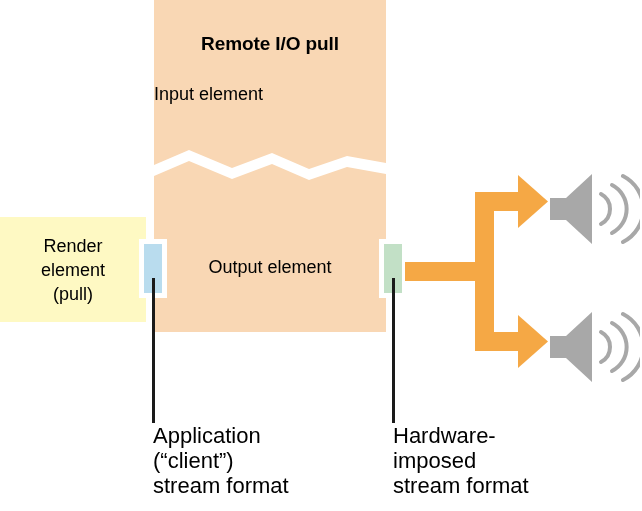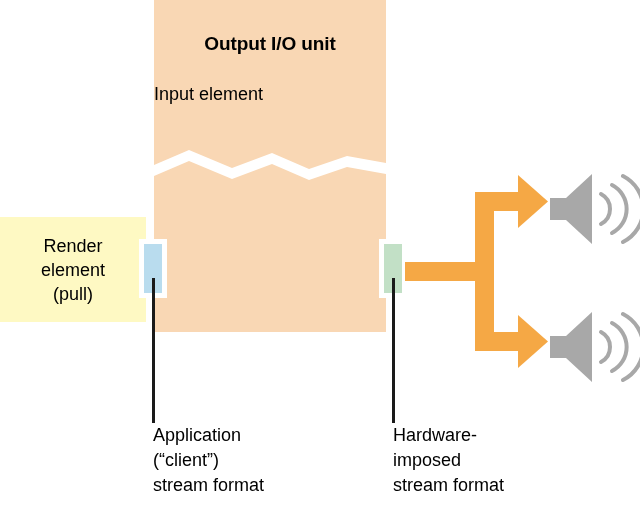--- a/index.html
+++ b/index.html
@@ -105,21 +105,21 @@
     position: absolute;
     width: 3px;
     background: #1a1a1a;
   }
   .leader-left  { left: 152px; top: 278px; height: 145px; }
   .leader-right { left: 392px; top: 278px; height: 145px; }
 
   
   .caption {
     position: absolute;
-    font-size: 18px;
+    font-size: 22px;
     line-height: 25px;
     color: #000;
     white-space: pre;
   }
   .caption-left  { left: 153px; top: 423px; }
   .caption-right { left: 393px; top: 423px; }
 
   
   .arrows {
     position: absolute;
@@ -138,22 +138,23 @@
   }
   .speaker-top    { left: 548px; top: 172px; }
   .speaker-bottom { left: 548px; top: 310px; }
 </style>
 </head>
 <body>
 
 <div id="diagram">
 
   <div class="io-unit">
-    <div class="io-title">Output I/O unit</div>
+    <div class="io-title">Remote I/O pull</div>
     <div class="io-input-label">Input element</div>
+    <div class="io-output-label">Output element</div>
   </div>
 
   <svg class="break-band" viewBox="0 0 232 42" preserveAspectRatio="none">
     <polygon fill="#ffffff" points="0,22 35,7 78,25 118,10 155,26 193,13 232,20 232,31 193,24 155,37 118,21 78,36 35,18 0,33"></polygon>
   </svg>
 
   <div class="render-box">
     <div class="line">Render</div>
     <div class="line">element</div>
     <div class="line">(pull)</div>

